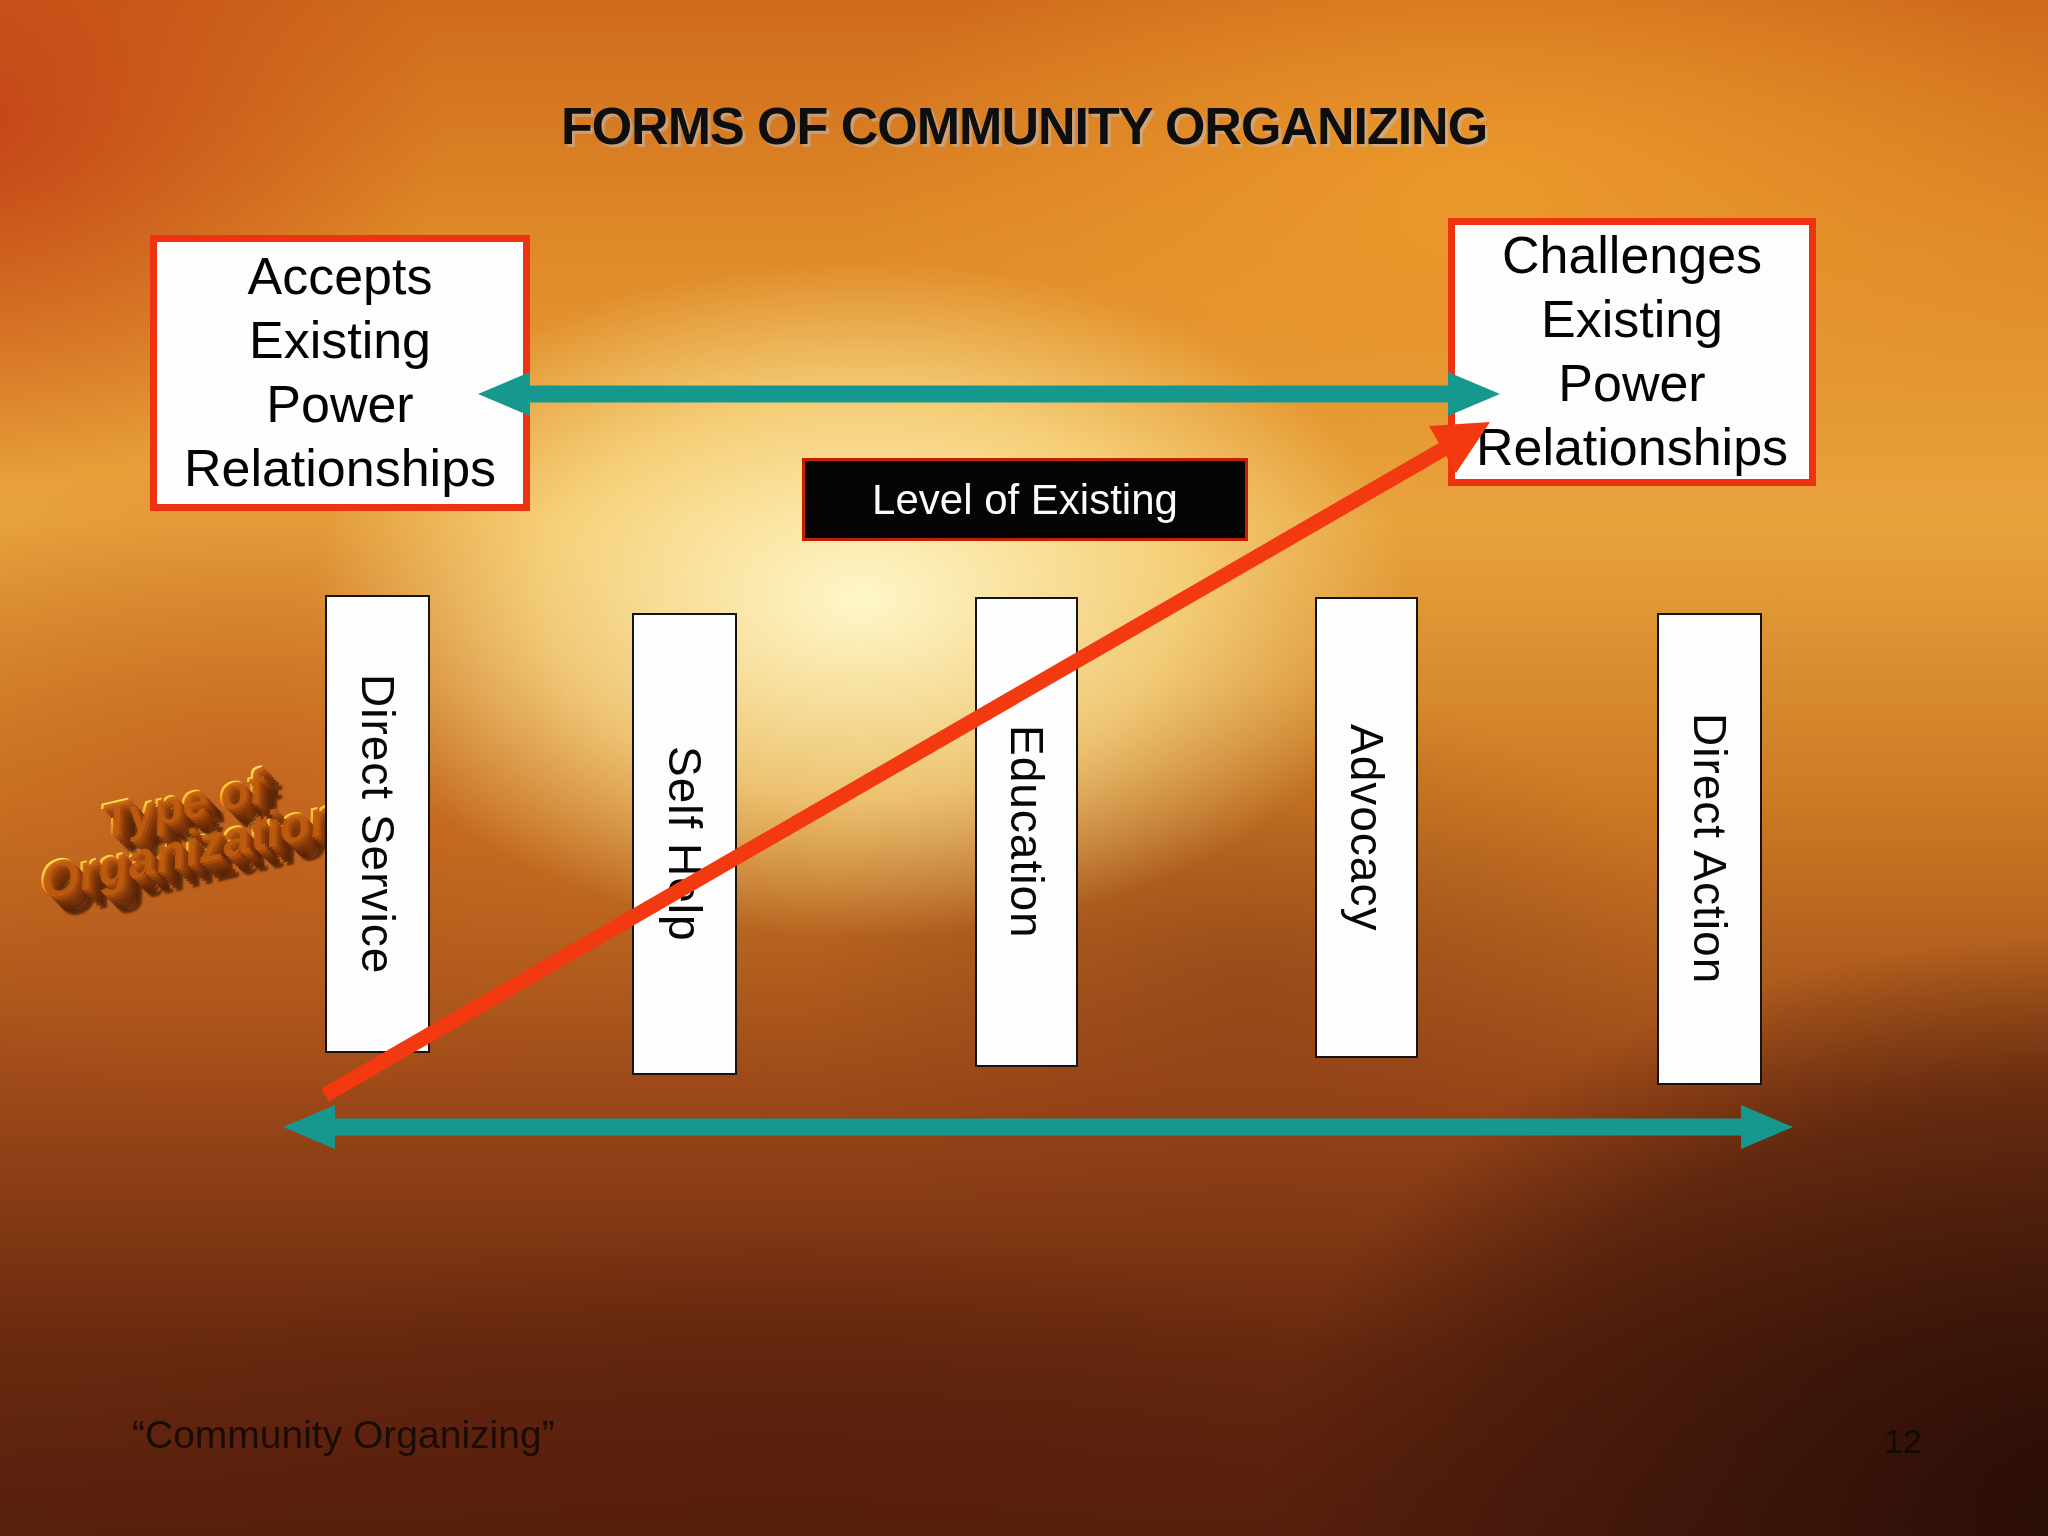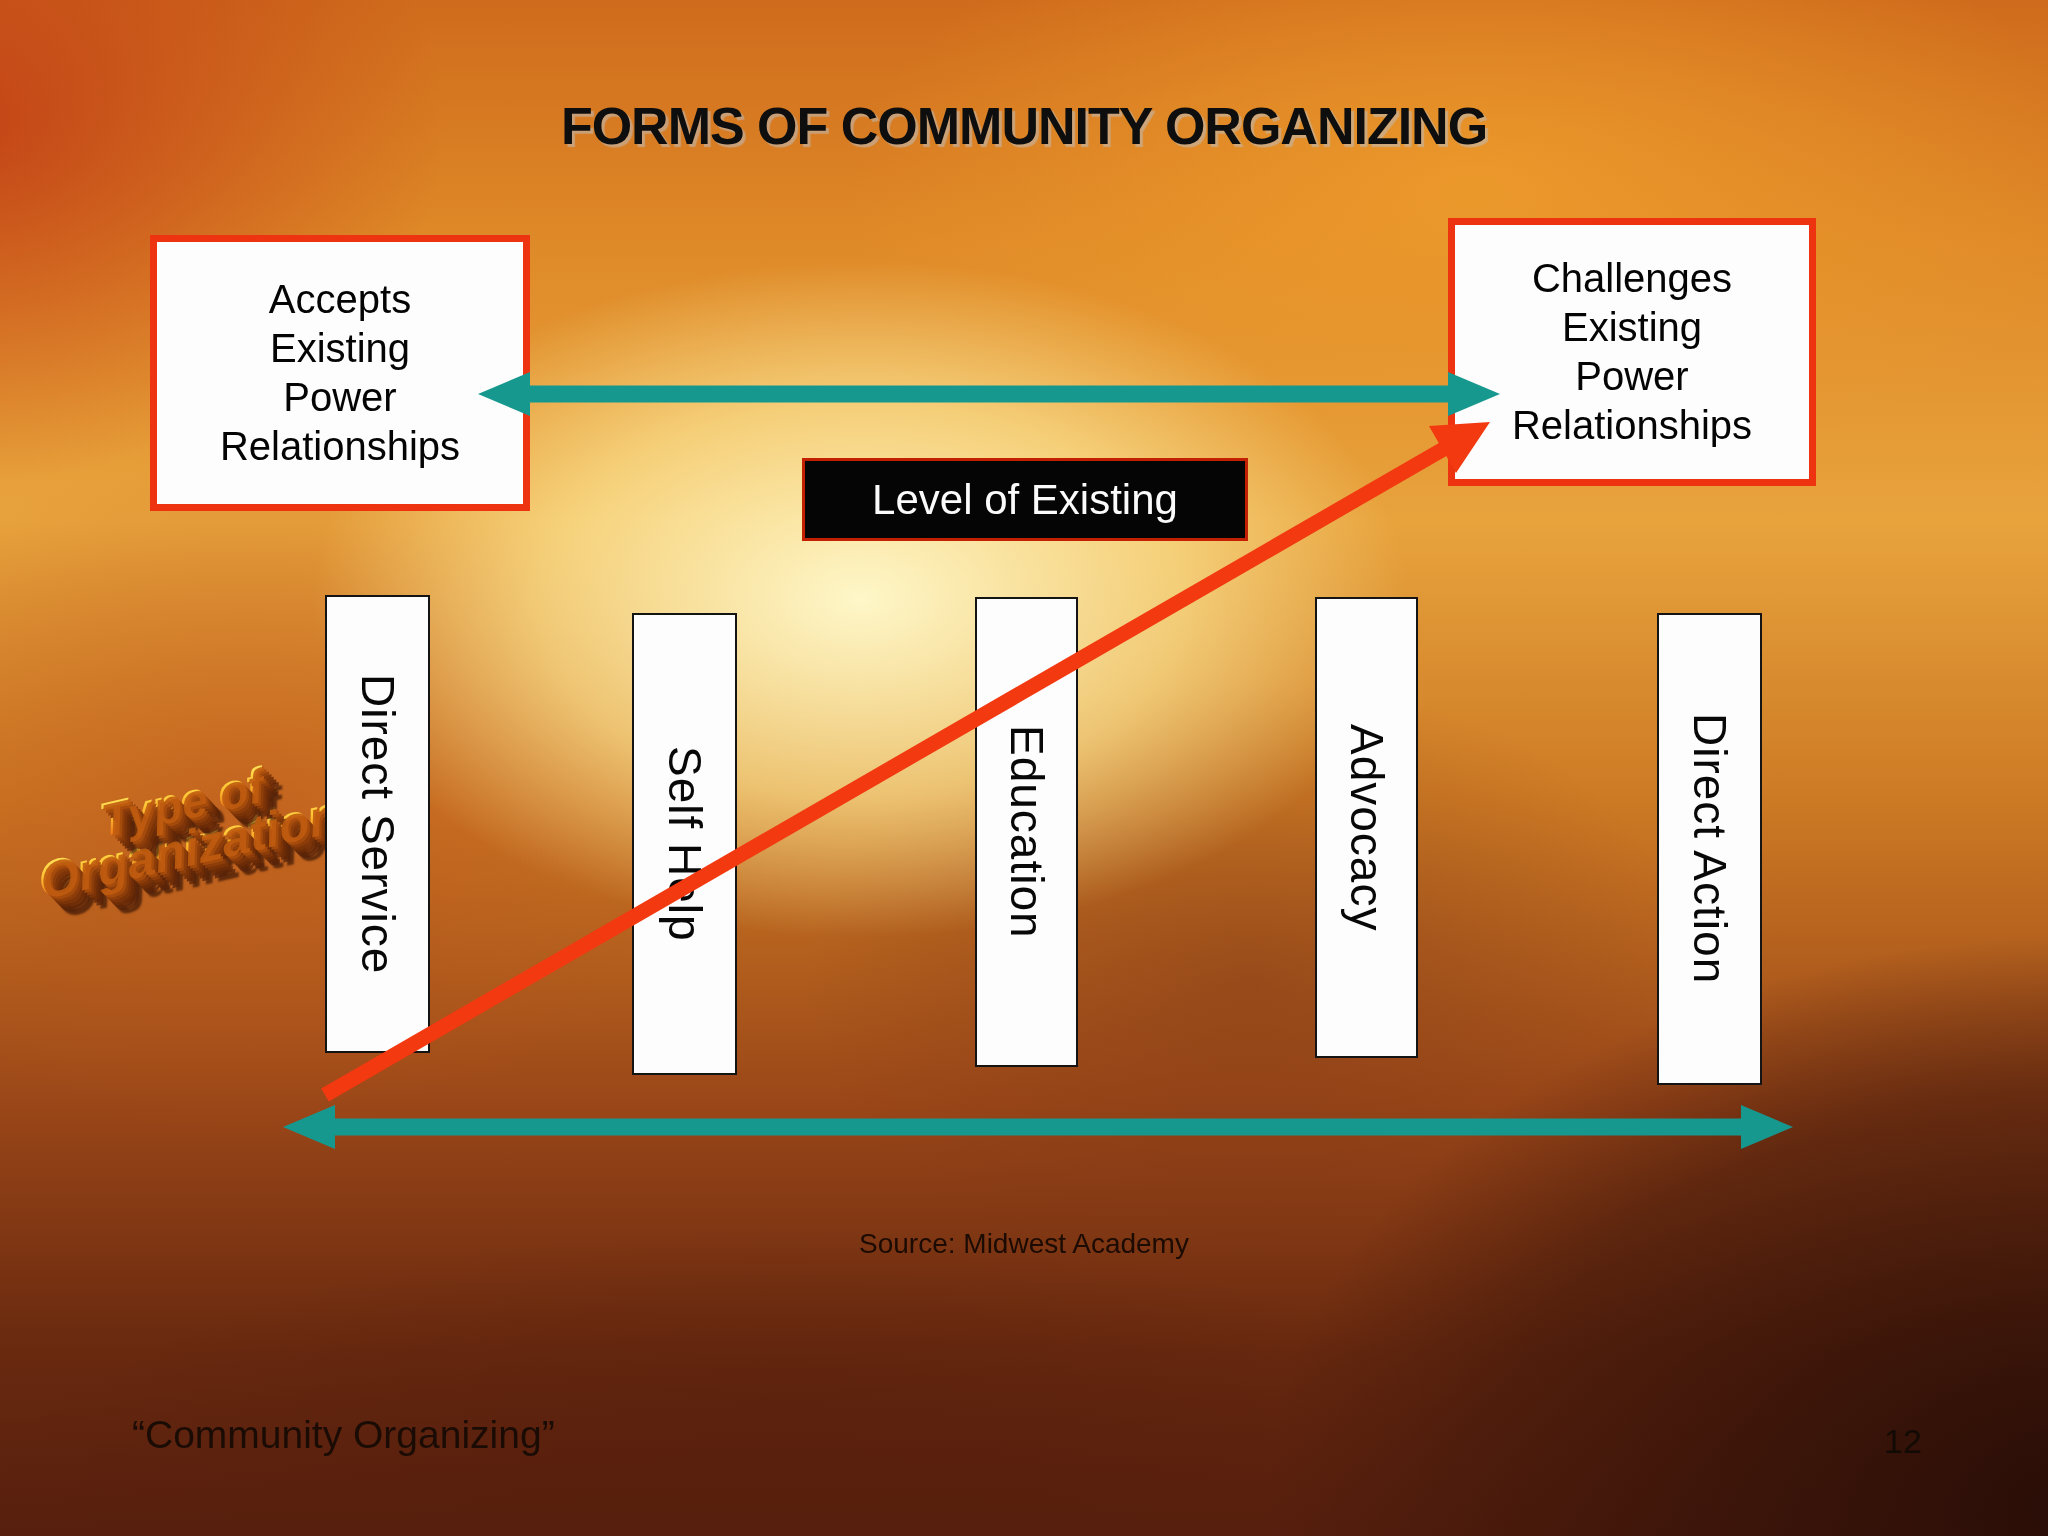--- a/index.html
+++ b/index.html
@@ -21,21 +21,21 @@
   }
   .abs{position:absolute;}
   .page-title{
     left:0;right:0;top:96px;text-align:center;
     font-size:52px;font-weight:bold;letter-spacing:-1px;color:#0e0e0e;
     text-shadow:3px 3px 1px rgba(190,190,190,0.55);
   }
   .power-box{
     box-sizing:border-box;background:#fdfdfd;border:7px solid #ee3310;
     display:flex;align-items:center;justify-content:center;
-    text-align:center;font-size:40px;line-height:1.23;color:#040404;
+    text-align:center;font-size:52px;line-height:1.23;color:#040404;
     white-space:pre-line;
   }
   .conflict-box{
     box-sizing:border-box;background:#050505;border:3px solid #c22000;
     display:flex;align-items:center;justify-content:center;
     color:#fbfbfb;font-size:42px;
   }
   .vbox{
     box-sizing:border-box;background:#fdfdfd;border:2px solid #141414;
     display:flex;align-items:center;justify-content:center;
@@ -131,19 +131,18 @@
       <polygon points="283,1127 335,1105 335,1149" fill="#17988f"></polygon>
       <polygon points="1793,1127 1741,1105 1741,1149" fill="#17988f"></polygon>
     </g>
 
     <g>
       <line x1="325" y1="1095" x2="1447" y2="447" stroke-width="15" stroke="#f23910"></line>
       <polygon points="1490,422 1456,473 1429,426" fill="#f23910"></polygon>
     </g>
   </svg>
 
-  <div class="abs source-line">Source: Midwest Academy</div>
 
   <div class="abs footer-title">“Community Organizing”</div>
 
   <div class="abs page-number">12</div>
 
 </div>
 
 </body></html>

